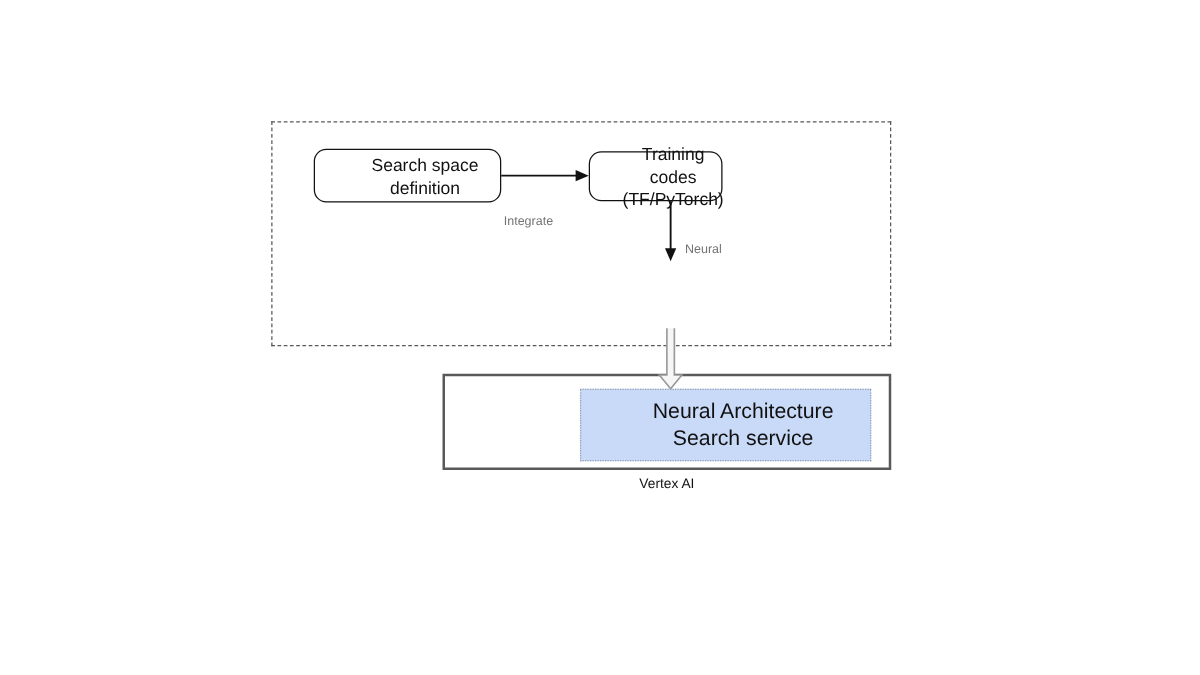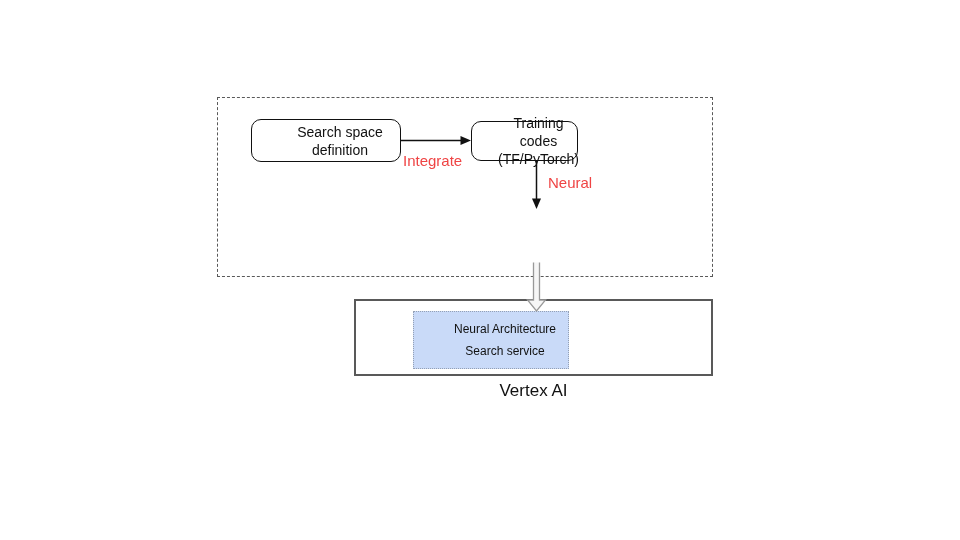--- a/index.html
+++ b/index.html
@@ -59,42 +59,43 @@
     font-size: 14px;
   }
   #vertex-ai-box {
     left: 354px; top: 299px;
     width: 359px; height: 77px;
     border: 2px solid #595959;
     background: #ffffff;
     box-sizing: border-box;
   }
   #nas-service-node {
-    left: 413px; top: 311px;
-    width: 156px; height: 58px;
+    left: 464px; top: 311px;
+    width: 233px; height: 58px;
     background: #c9daf8;
     border: 1.5px dotted #94a0b4;
-    font-size: 12px;
+    font-size: 17px;
     line-height: 22px;
   }
 
   
   .edge-label {
-    font-size: 15px;
-    color: #ef4444;
+    font-size: 10px;
+    color: #737373;
     white-space: nowrap;
+    margin-top: 20px;
   }
   #integrate-label { left: 403px; top: 152px; }
   #build-label     { left: 548px; top: 174px; }
 
   #vertex-ai-label {
     left: 354px; top: 381px;
     width: 359px;
     text-align: center;
-    font-size: 17px;
+    font-size: 11px;
     color: #111111;
   }
 
   
   #arrow-layer {
     left: 0; top: 0;
     width: 960px; height: 540px;
     pointer-events: none;
   }
 </style>

